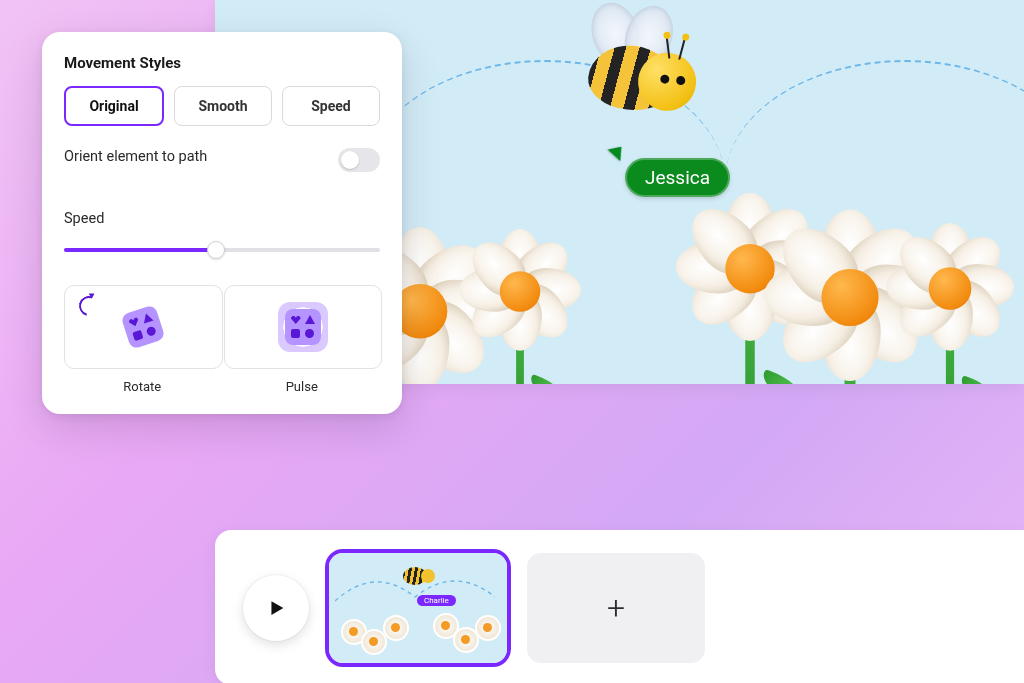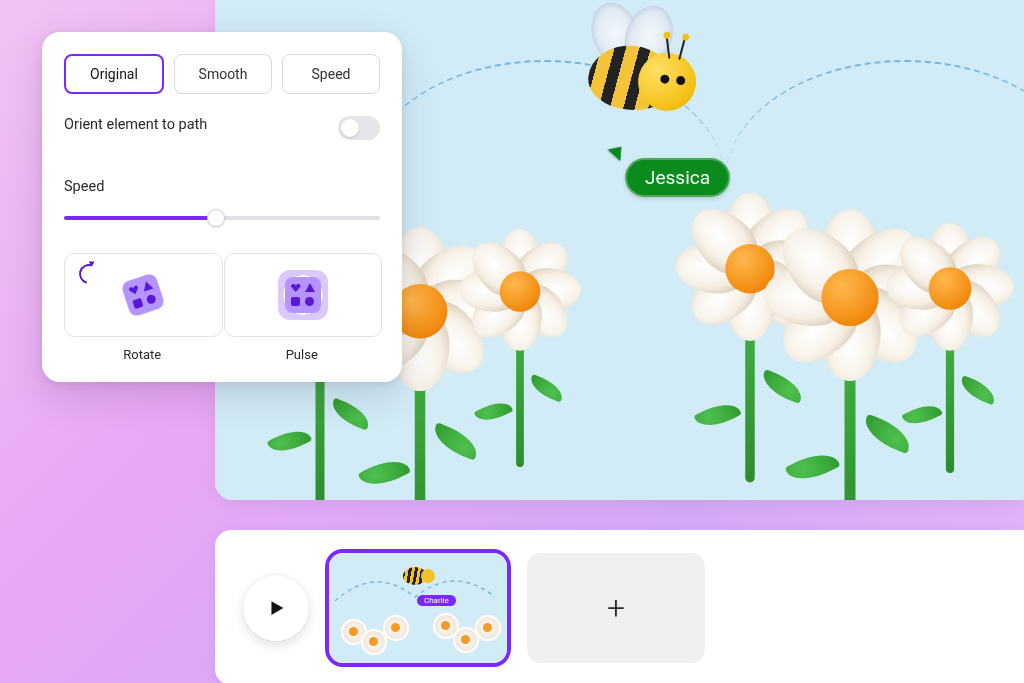--- a/index.html
+++ b/index.html
@@ -11,21 +11,21 @@
     overflow: hidden;
     background: linear-gradient(135deg, #f1c3f5 0%, #e9a8f5 35%, #d3a8f5 70%, #e7b6f7 100%);
   }
 
   
   .canvas-wrap {
     position: absolute;
     left: 215px;
     top: 0;
     right: 0;
-    height: 500px;
+    height: 384px;
     background: #ffffff;
     border-bottom-left-radius: 18px;
     box-shadow: 0 4px 16px rgba(0,0,0,0.06);
     overflow: hidden;
   }
   .sky {
     position: absolute;
     inset: 0;
     background: #d2ecf7;
   }
@@ -304,21 +304,21 @@
   }
   .style-row {
     display: flex;
     gap: 10px;
     margin-bottom: 22px;
   }
   .style-btn {
     flex: 1;
     text-align: center;
     font-size: 14px;
-    font-weight: 400;
+    font-weight: 700;
     color: #333;
     padding: 11px 0;
     border: 1.5px solid #d9d9de;
     border-radius: 8px;
     background: #fff;
     cursor: pointer;
   }
   .style-btn.active {
     border: 2px solid #7a28ff;
     color: #111;
@@ -633,20 +633,21 @@
     <div class="mini-flower" style="left:146px;top:62px"></div>
       <div class="mini-center" style="left:154px;top:70px"></div>
   </div>
 
   <div class="thumb add">
     <span>+</span>
   </div>
 </div>
 
 <div class="panel">
+  <div class="panel-title">Movement Styles</div>
 
   <div class="style-row">
     <div class="style-btn active">Original</div>
     <div class="style-btn">Smooth</div>
     <div class="style-btn">Speed</div>
   </div>
 
   <div class="orient-row">
     <span>Orient element to path</span>
     <div class="toggle">

